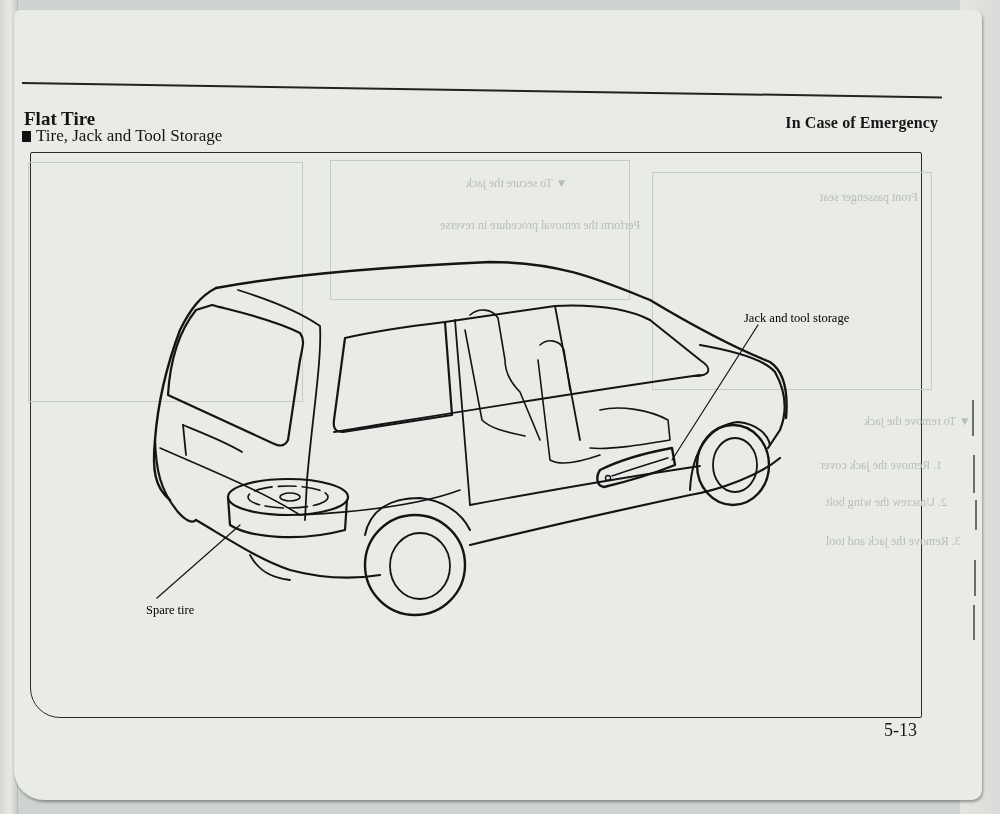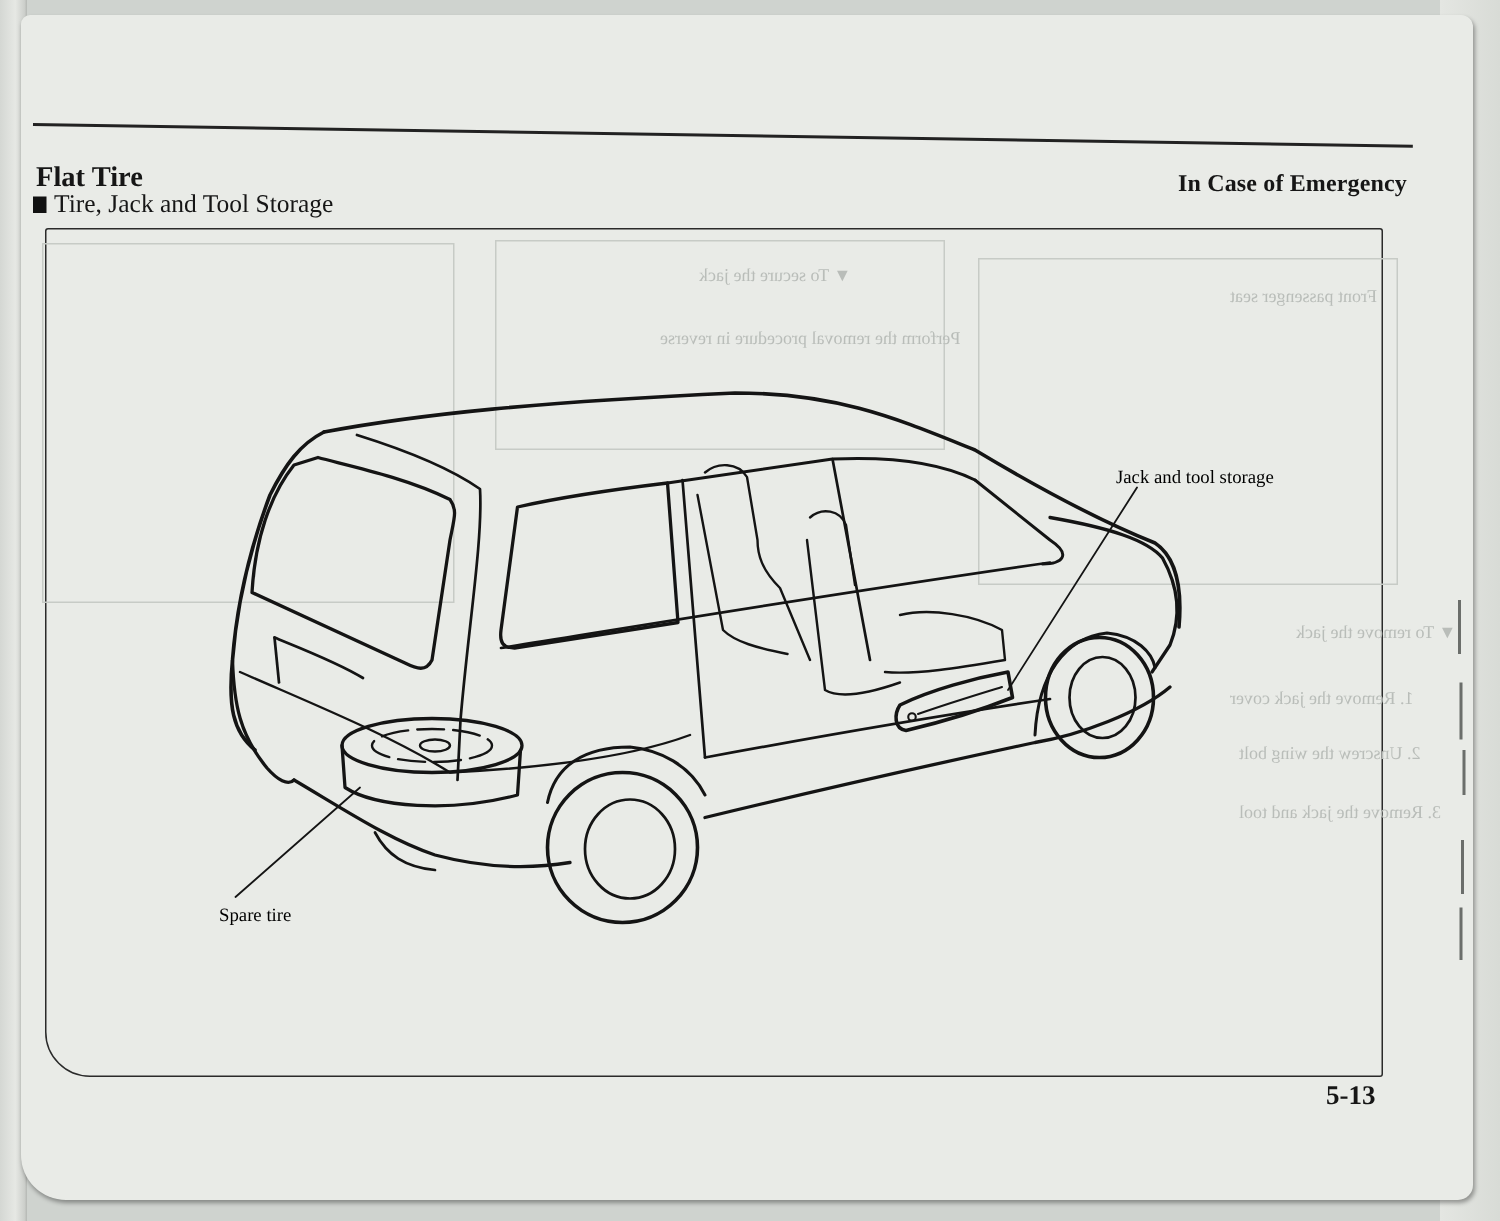--- a/index.html
+++ b/index.html
@@ -46,21 +46,21 @@
     .figure-frame {
       position: absolute; left: 30px; top: 152px; width: 892px; height: 566px;
       border: 1.5px solid #2a2a2a;
       border-radius: 2px 2px 2px 30px;
     }
     .ghost { position: absolute; color: #b9bdb9; font-size: 12px; transform: scaleX(-1); white-space: nowrap; }
     .ghost-box { position: absolute; border: 1px solid #c7cbc6; }
     .callout { position: absolute; font-size: 12.5px; color: #000000; }
     .page-number {
       position: absolute; left: 884px; top: 720px;
-      font-weight: bold; font-size: 18px;
+      font-weight: normal; font-size: 18px;
     }
     .edge-tick { position: absolute; width: 1.5px; background: #6b6e6b; }
     svg.van { position: absolute; left: 0; top: 0; }
   </style>
 </head>
 <body>
 
 <div class="left-stack"></div>
 <div class="right-stack"></div>
 

